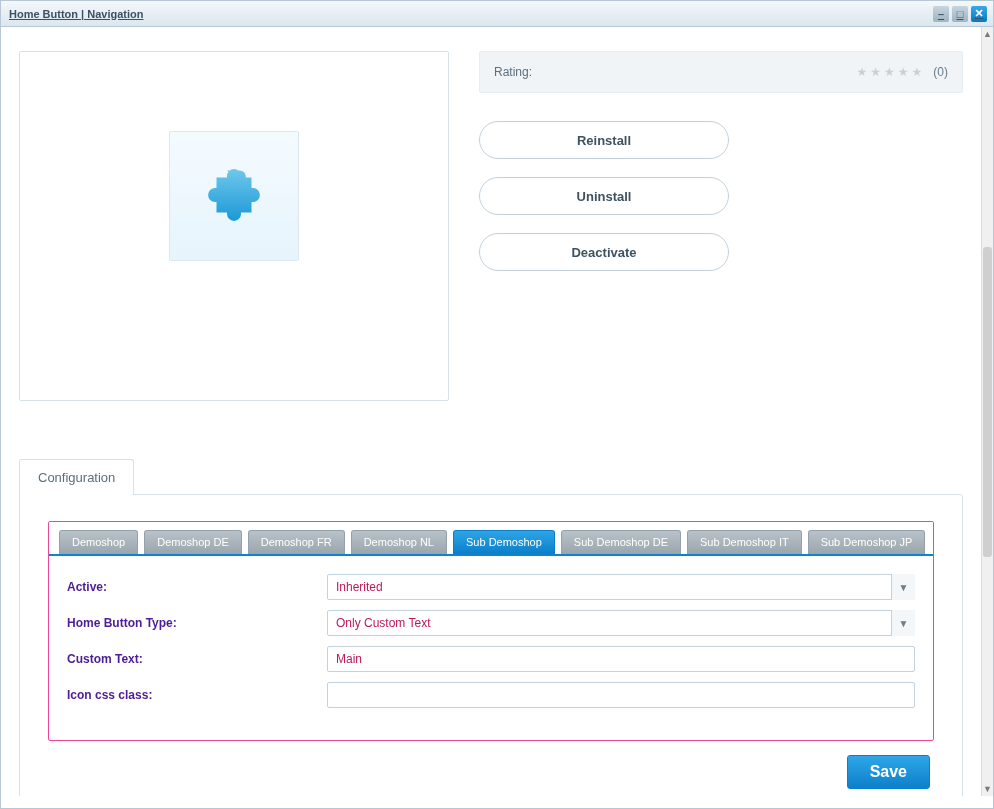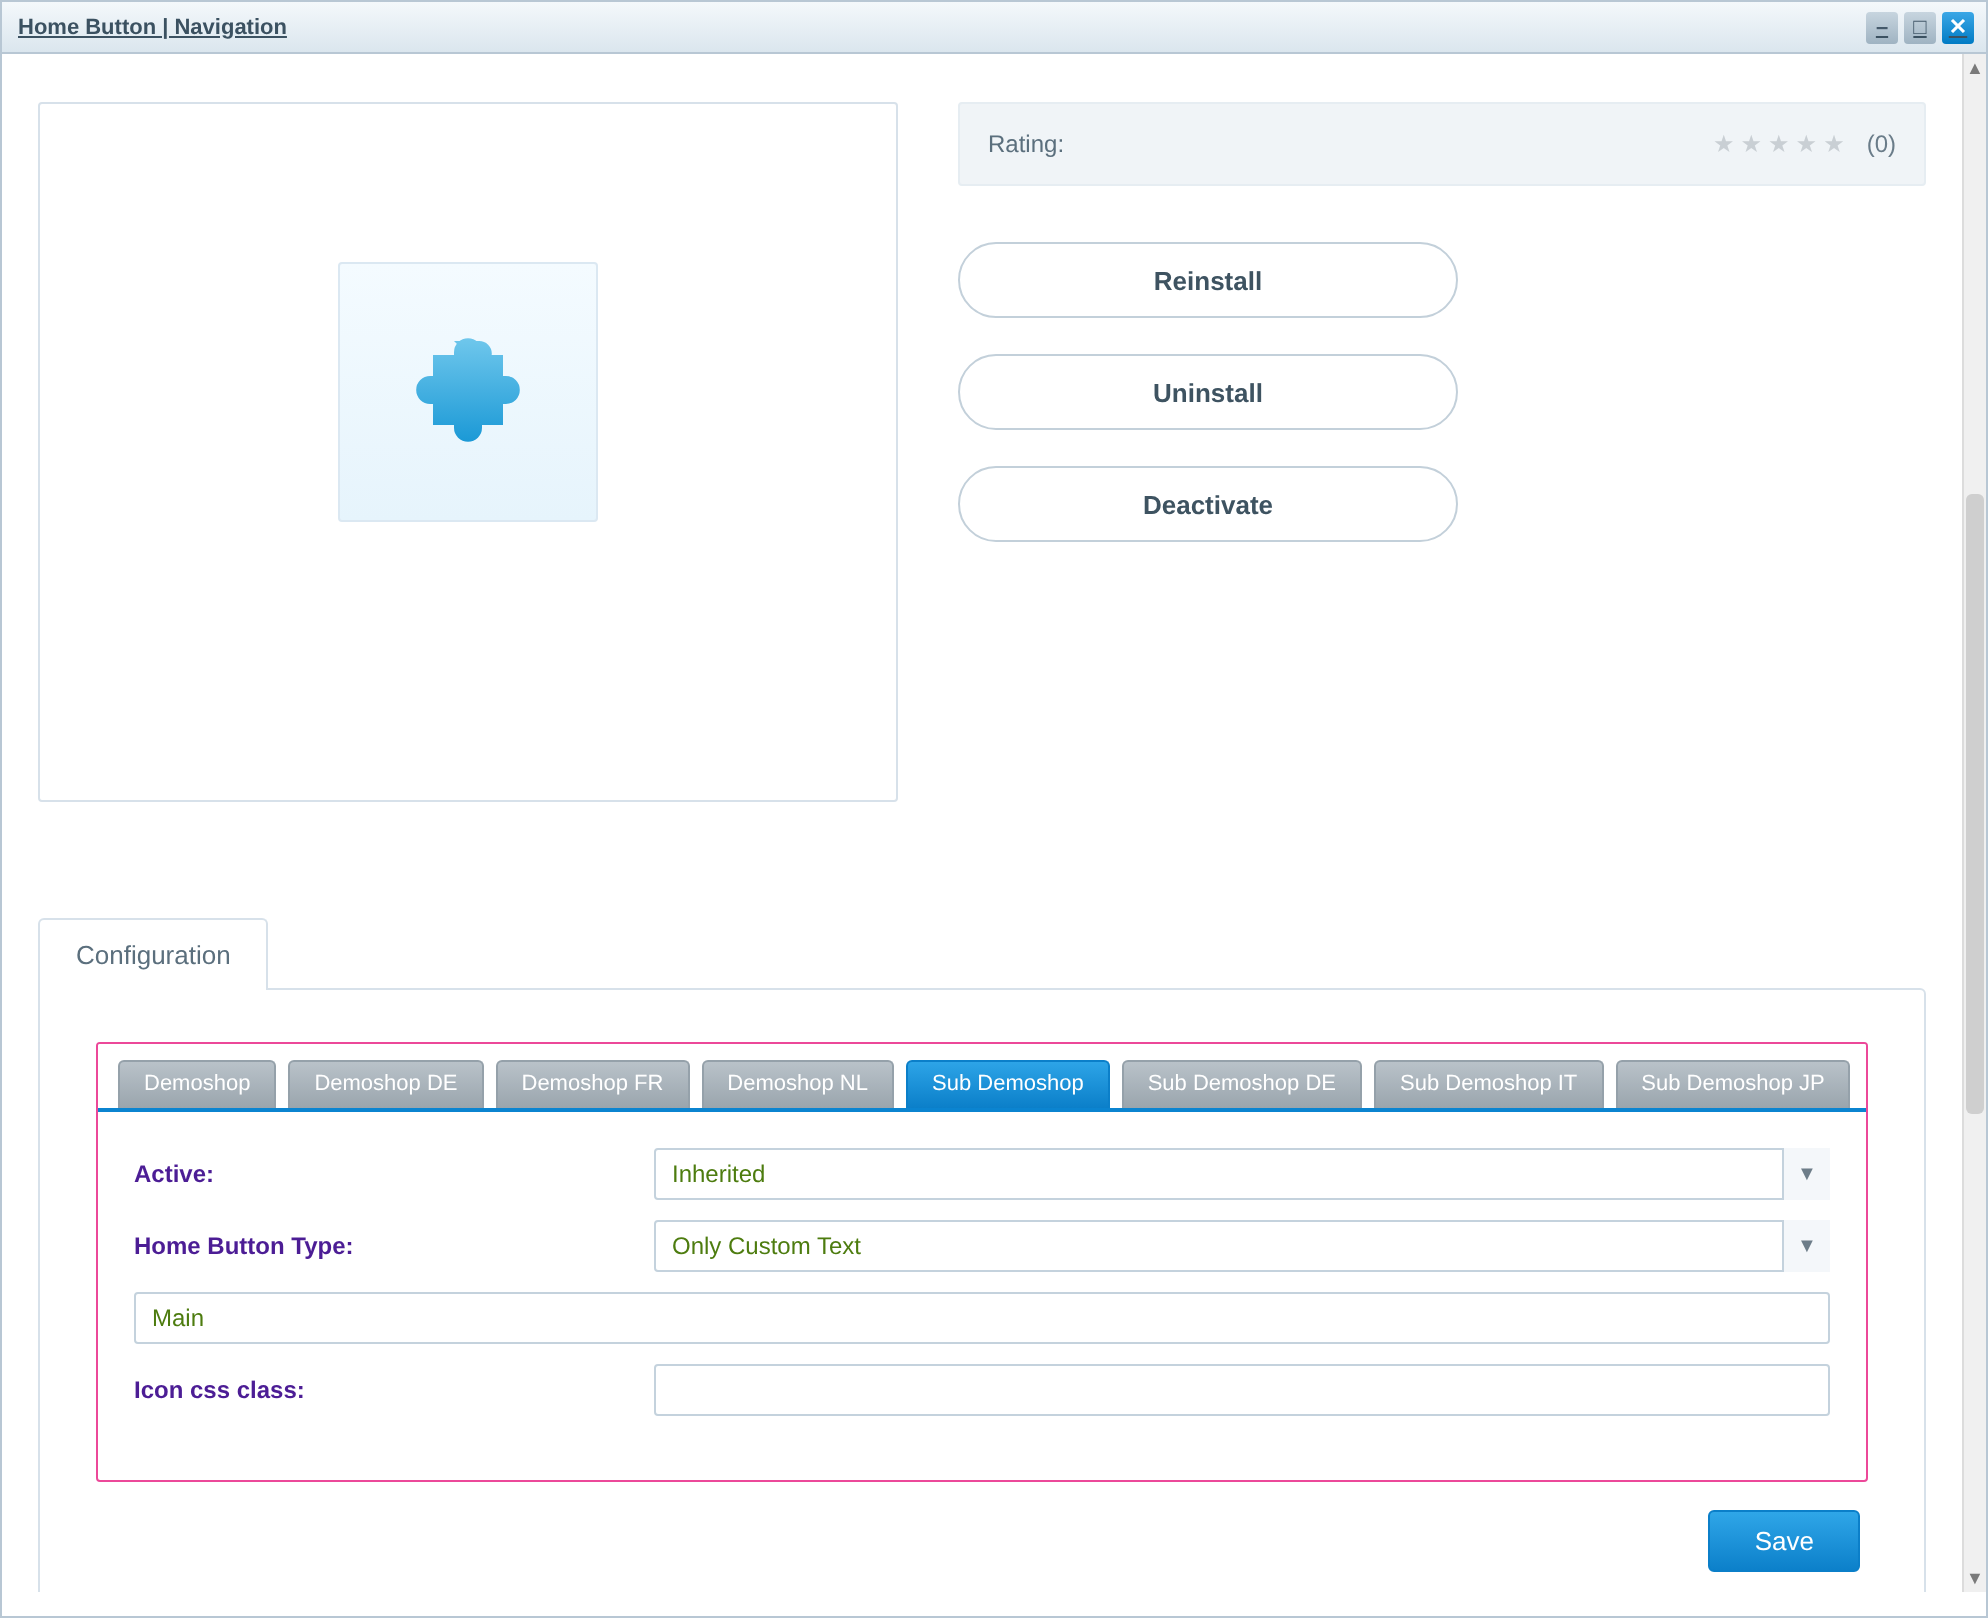--- a/index.html
+++ b/index.html
@@ -82,33 +82,33 @@
   }
   .inner-tab.active {
     background:linear-gradient(#2da4e7,#0b7fc9); border-color:#0b7fc9;
   }
   .form-area { padding:18px 18px 22px 18px; }
   .form-row { display:flex; align-items:center; margin-bottom:10px; }
   .form-row label { width:260px; font-weight:bold; color:#4c1d95; font-size:12px;}
   .form-row .field { flex:1; position:relative; }
   .sel, .txt {
     width:100%; height:26px; border:1px solid #c4d2dd; border-radius:2px; padding:0 8px;
-    font-size:12px; color:#4d7c0f; background:#fff;
+    font-size:12px; color:#be185d; background:#fff;
   }
   .sel { padding-right:26px; }
   .sel-arrow {
     position:absolute; right:0; top:0; width:24px; height:26px; border-left:1px solid #c4d2dd;
     display:flex; align-items:center; justify-content:center; color:#6d7d89; font-size:10px; pointer-events:none;
     background:#f4f7fa;
   }
 
   .actions { display:flex; justify-content:flex-end; margin-top:14px; padding-right:4px;}
   .save-btn {
     padding:7px 22px; border-radius:3px; border:1px solid #0b7fc9; cursor:pointer;
-    background:linear-gradient(#2fa6e8,#0c80ca); color:#fff; font-size:13px; font-weight:normal;
+    background:linear-gradient(#2fa6e8,#0c80ca); color:#fff; font-size:16px; font-weight:bold;
   }
 </style>
 </head>
 <body>
 
 <div class="window">
   <div class="titlebar">
     <span>Home Button | Navigation</span>
     <div class="win-controls">
       <div class="win-btn min">–</div>
@@ -184,20 +184,21 @@
 
             <div class="form-row">
               <label>Home Button Type:</label>
               <div class="field">
                 <input class="sel" type="text" readonly="" value="Only Custom Text" style="">
                 <div class="sel-arrow">▼</div>
               </div>
             </div>
 
             <div class="form-row">
+              <label>Custom Text:</label>
               <div class="field">
                 <input class="txt" type="text" value="Main" style="">
               </div>
             </div>
 
             <div class="form-row">
               <label>Icon css class:</label>
               <div class="field">
                 <input class="txt" type="text" value="" style="">
               </div>

